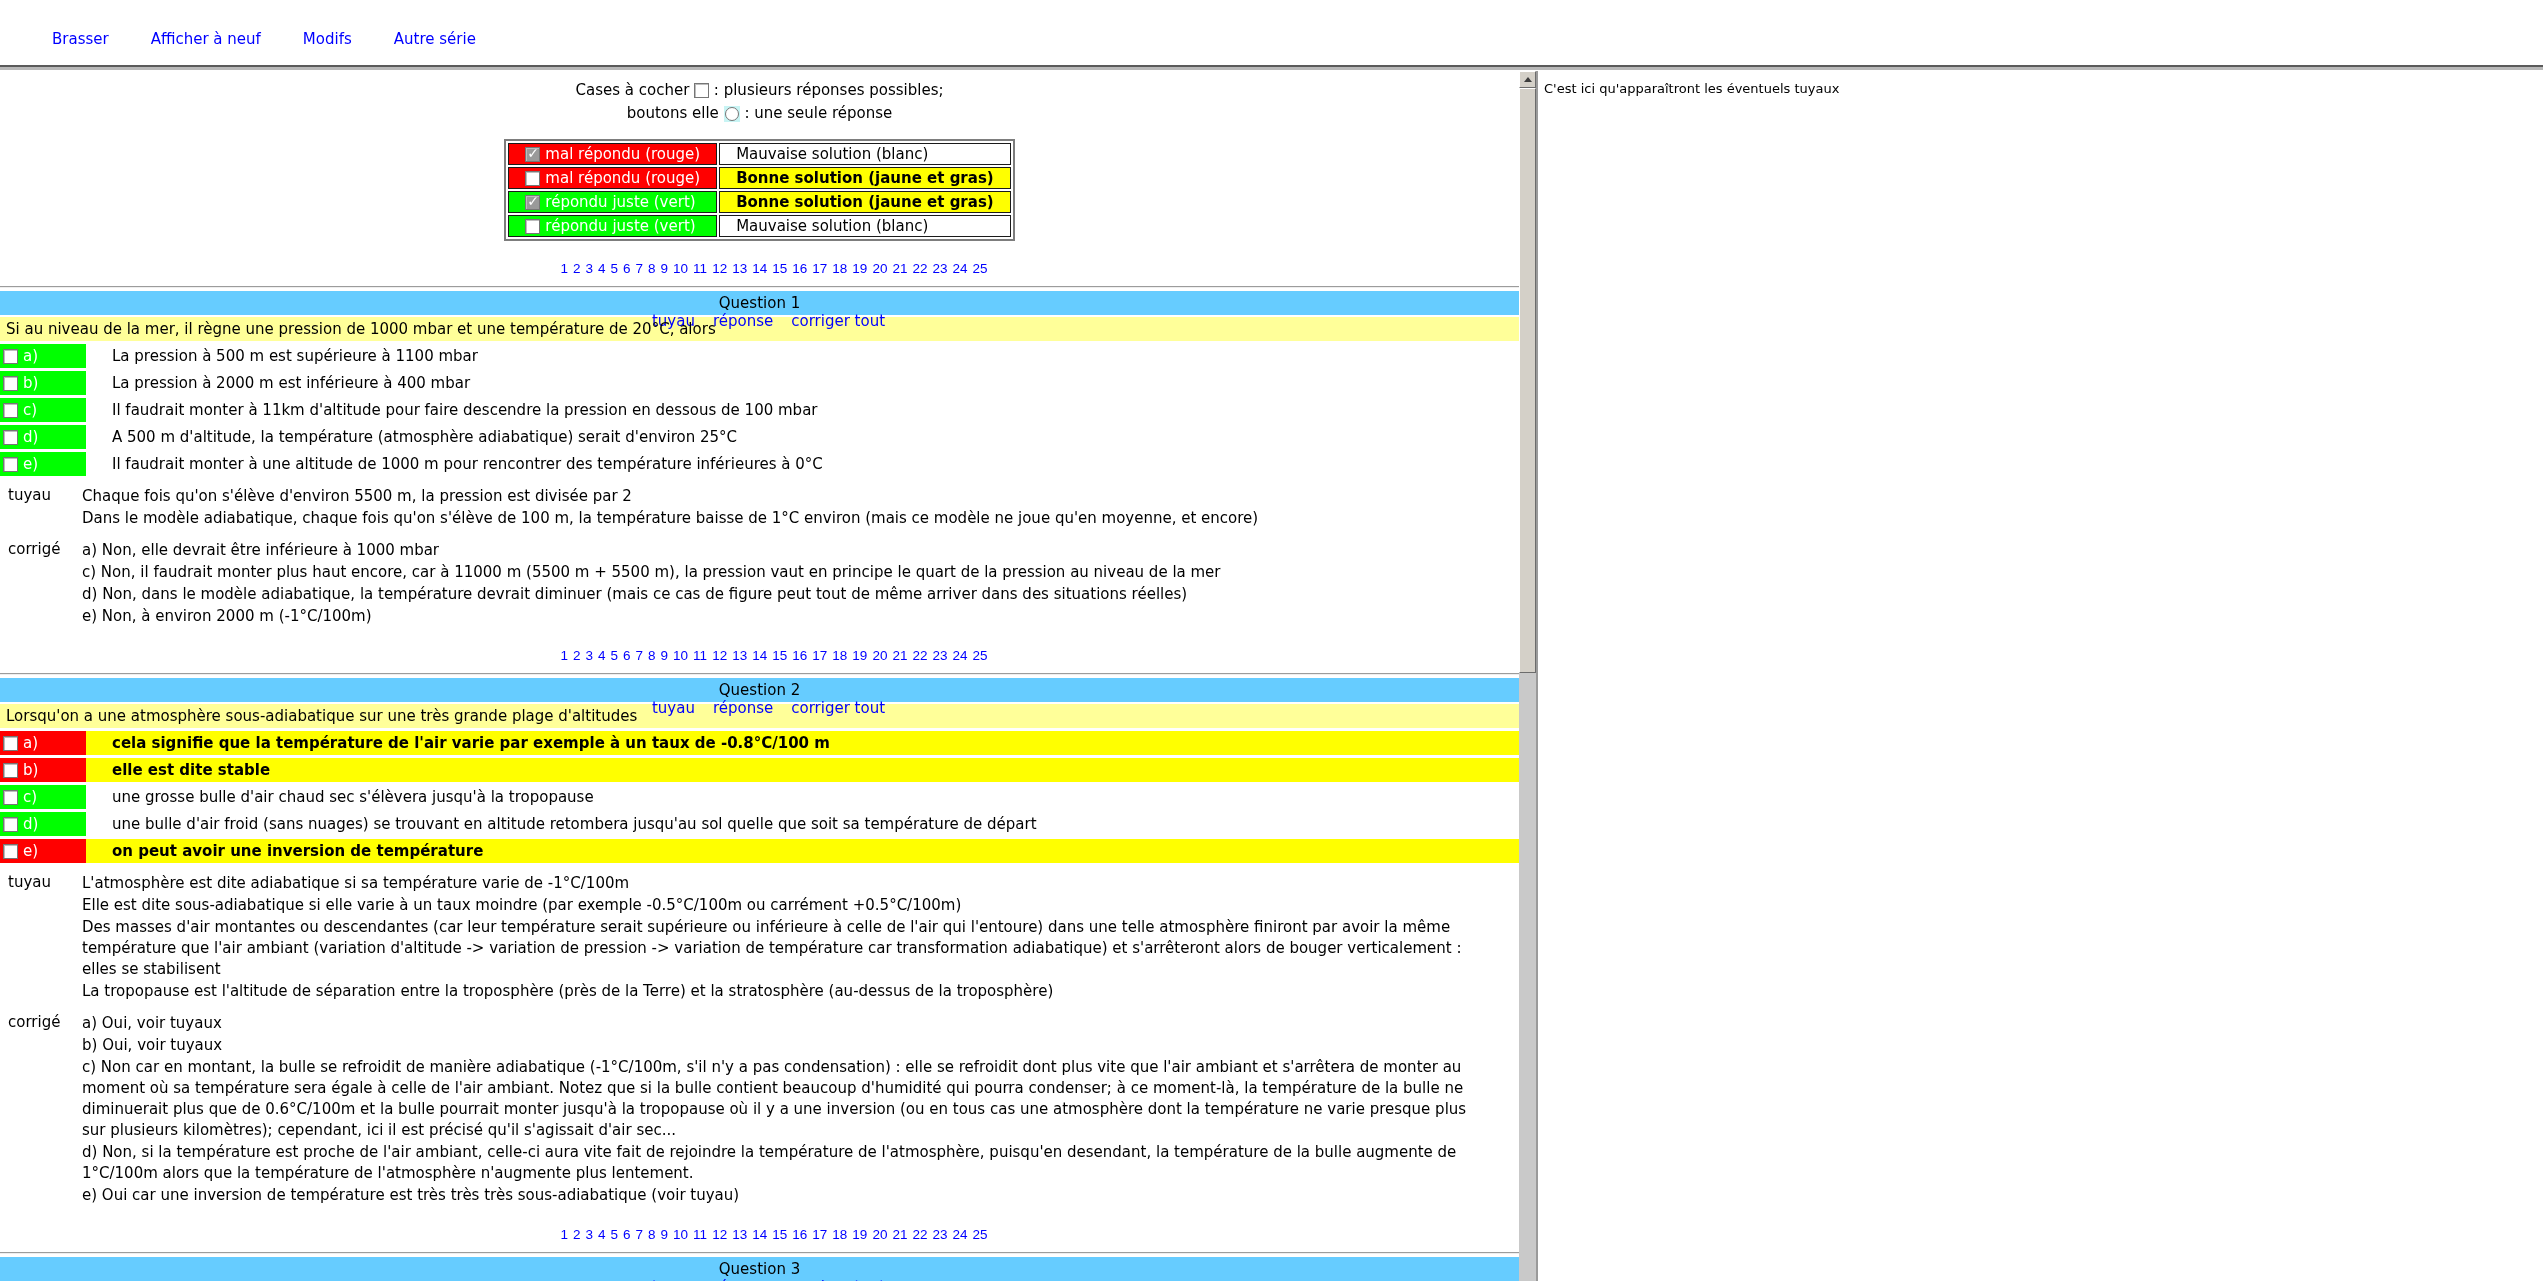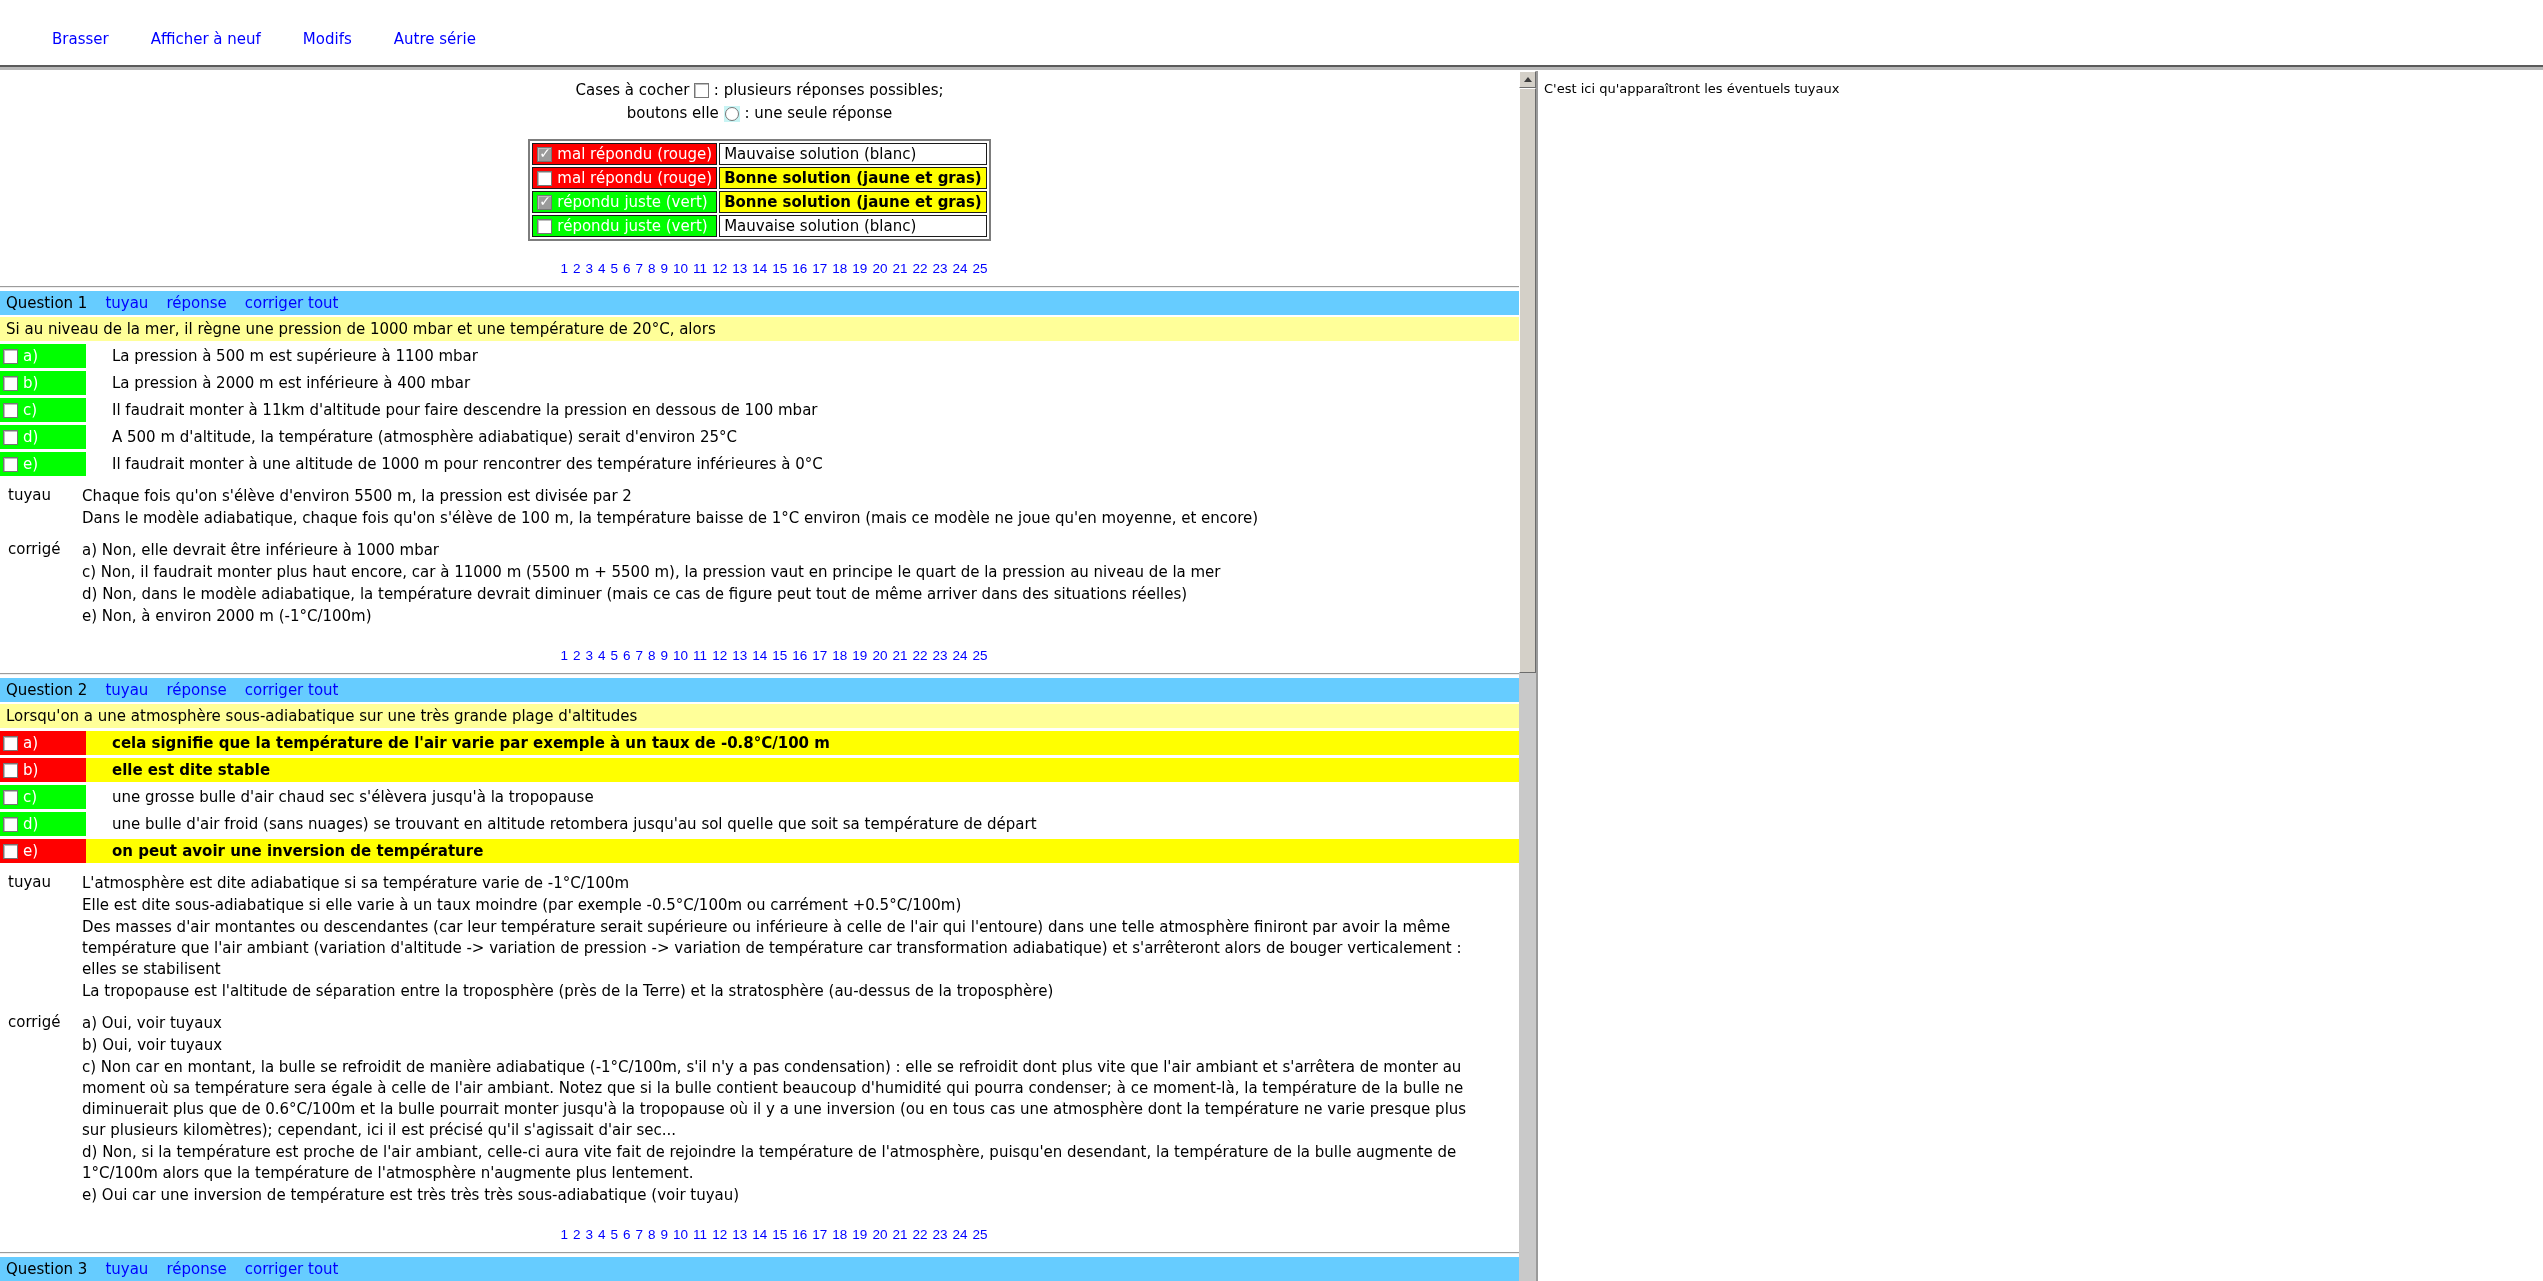--- a/index.html
+++ b/index.html
@@ -38,35 +38,35 @@
   .cb{display:inline-block; width:15px; height:15px; background:#fff; border:1px solid #767676;
     box-shadow:inset 1px 1px 0 #bdbdbd; vertical-align:middle; position:relative;}
   .cb.checked{background:#9a9a9a;}
   .cb.checked::after{content:"\2713"; position:absolute; left:1px; top:-3px; color:#fff; font-size:14px; font-weight:bold;}
   .radio{display:inline-block; width:16px; height:16px; background:#c8f4f4; vertical-align:middle; position:relative;}
   .radio::after{content:""; position:absolute; left:1px; top:1px; width:12px; height:12px;
     border-radius:50%; background:#fff; border:1px solid #767676;}
 
   table.legend-table{margin:14px auto 18px; border-collapse:separate; border-spacing:2px;
     border:2px solid #7d7d7d; background:#fff;}
-  table.legend-table td{border:1px solid #1a1a1a; padding:1px 4px; height:15px; white-space:nowrap;}
+  table.legend-table td{border:1px solid #1a1a1a; padding:1px 16px; height:15px; white-space:nowrap;}
   td.lt-left{color:#fff;}
   td.lt-left.red{background:var(--wrong-red);}
   td.lt-left.green{background:var(--right-green);}
   td.lt-right{min-width:255px; background:#fff;}
   td.lt-right.yellow{background:var(--highlight-yellow); font-weight:bold;}
   td.lt-left .cb{margin-right:5px;}
 
   
   .pagination{text-align:center; margin:20px 0 10px; font-family:"Liberation Sans",sans-serif; font-size:13.5px;padding-left:29px;}
   .pagination a{margin:0 2.5px;}
   hr.sep{border:none; border-top:1px solid #9c9c9c; border-bottom:1px solid #eee; margin:4px 0 3px;}
 
   
-  .qheader{background:var(--header-blue); padding:3px 6px; height:24px; display:flex; align-items:center;}
+  .qheader{background:var(--header-blue); padding:3px 6px; height:24px; display:flex; align-items:center;flex-direction:column;}
   .qlinks a{margin-left:18px;}
   .qstatement{background:var(--statement-yellow); padding:9px 6px; height:24px; margin-top:2px;
     display:flex; align-items:center;}
   .opts{margin-top:2px;}
   .opt{display:flex; margin-top:3px; min-height:24px;}
   .opt .cell{width:86px; flex-shrink:0; display:flex; align-items:center; padding:1px 3px;}
   .opt .cell.red{background:var(--wrong-red);}
   .opt .cell.green{background:var(--right-green);}
   .opt .cell .letter{color:#fff; margin-left:5px;}
   .opt .otext{flex:1; padding:2px 26px; display:flex; align-items:center;}

